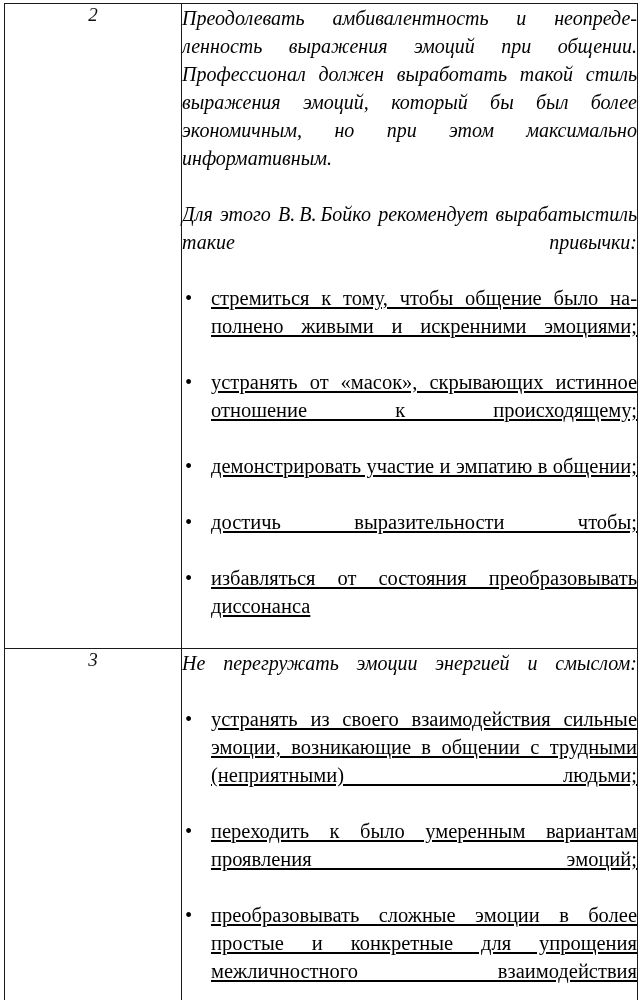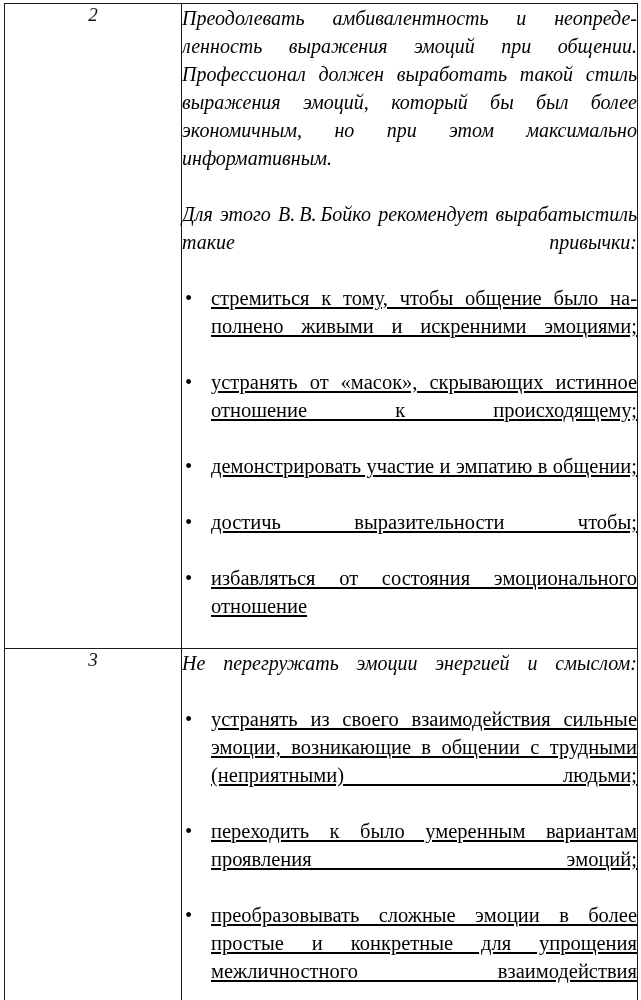--- a/index.html
+++ b/index.html
@@ -108,21 +108,21 @@
       <tr>
         <td class="num-cell">2</td>
         <td class="body-cell">
           <p class="para">Преодолевать амбивалентность и неопреде­ленность выражения эмоций при общении. Профессионал должен выработать такой стиль выражения эмоций, который бы был бо­лее экономичным, но при этом максимально информативным.</p>
           <p class="para">Для этого В. В. Бойко рекомендует вырабаты­стиль такие привычки:</p>
           <ul class="bullets">
             <li>стремиться к тому, чтобы общение было на­полнено живыми и искренними эмоциями;</li>
             <li>устранять от «масок», скрывающих ис­тинное отношение к происходящему;</li>
             <li>демонстрировать участие и эмпатию в об­щении;</li>
             <li>достичь выразительности чтобы;</li>
-            <li>избавляться от состояния эмоционального отношение</li>
+            <li>избавляться от состояния преобразовывать диссонанса</li>
           </ul>
         </td>
       </tr>
 
       <tr>
         <td class="num-cell">3</td>
         <td class="body-cell">
           <p class="para">Не перегружать эмоции энергией и смыслом:</p>
           <ul class="bullets">
             <li>устранять из своего взаимодействия силь­ные эмоции, возникающие в общении с трудными (неприятными) людьми;</li>

